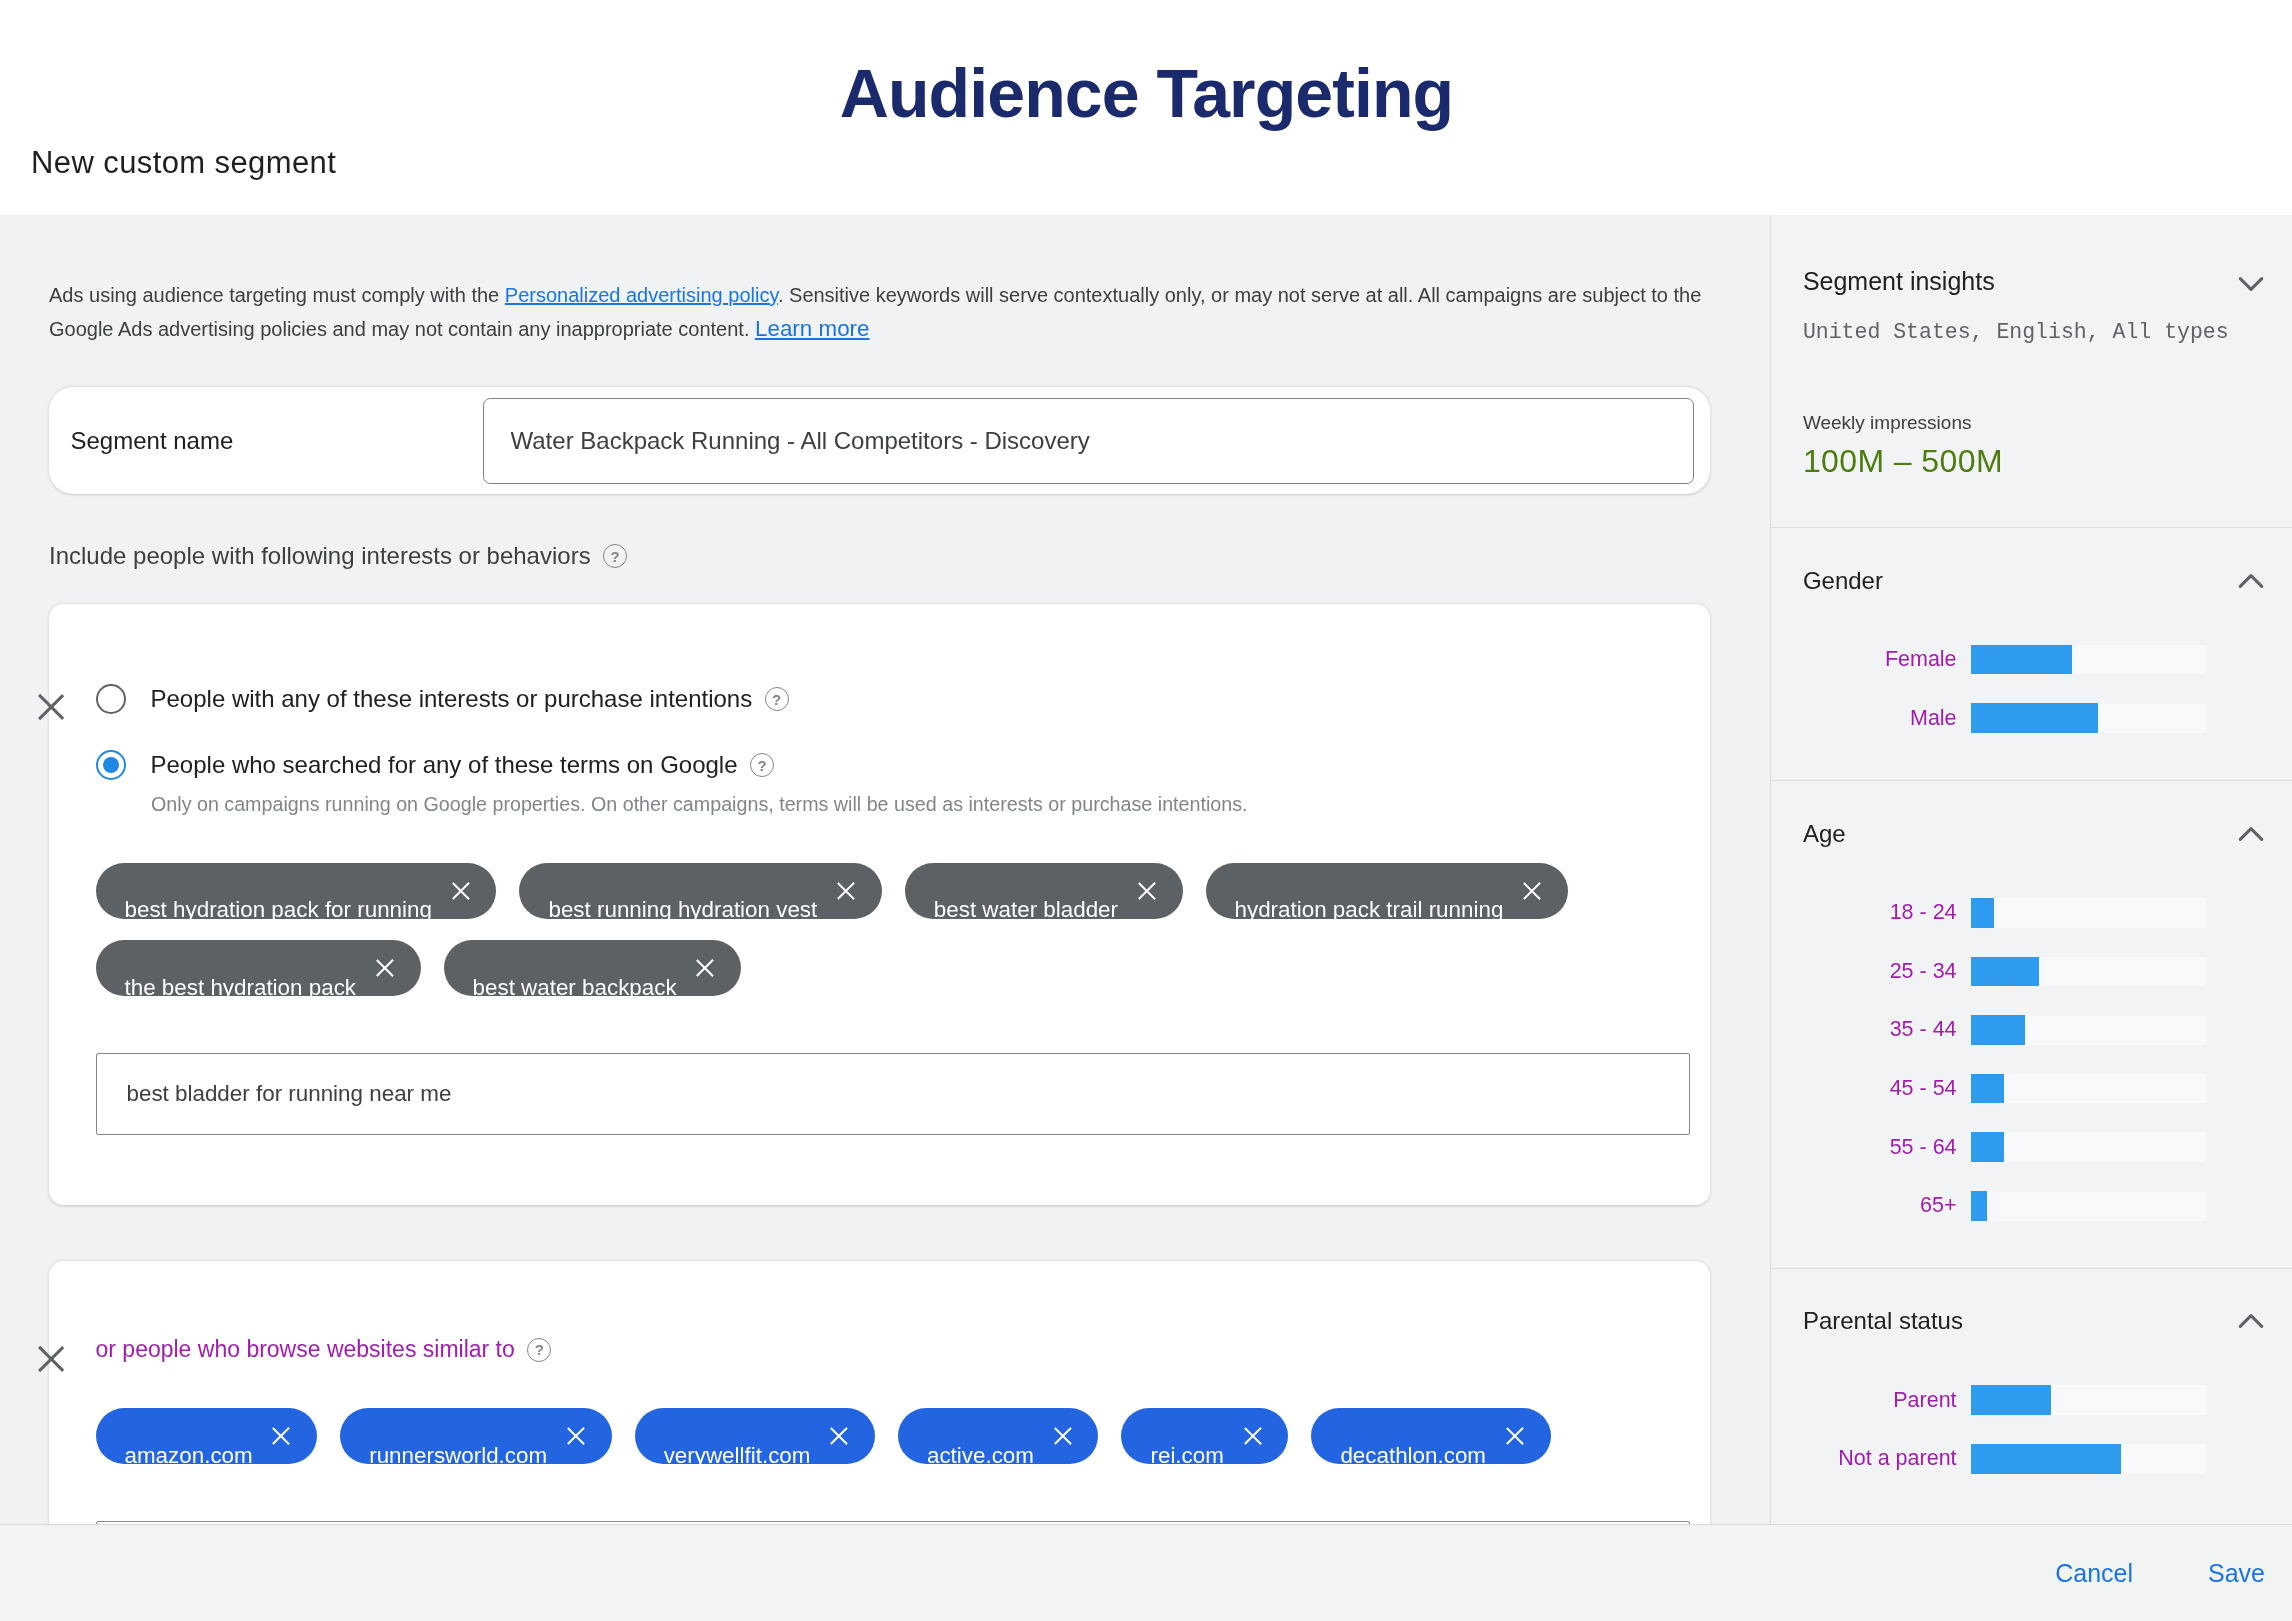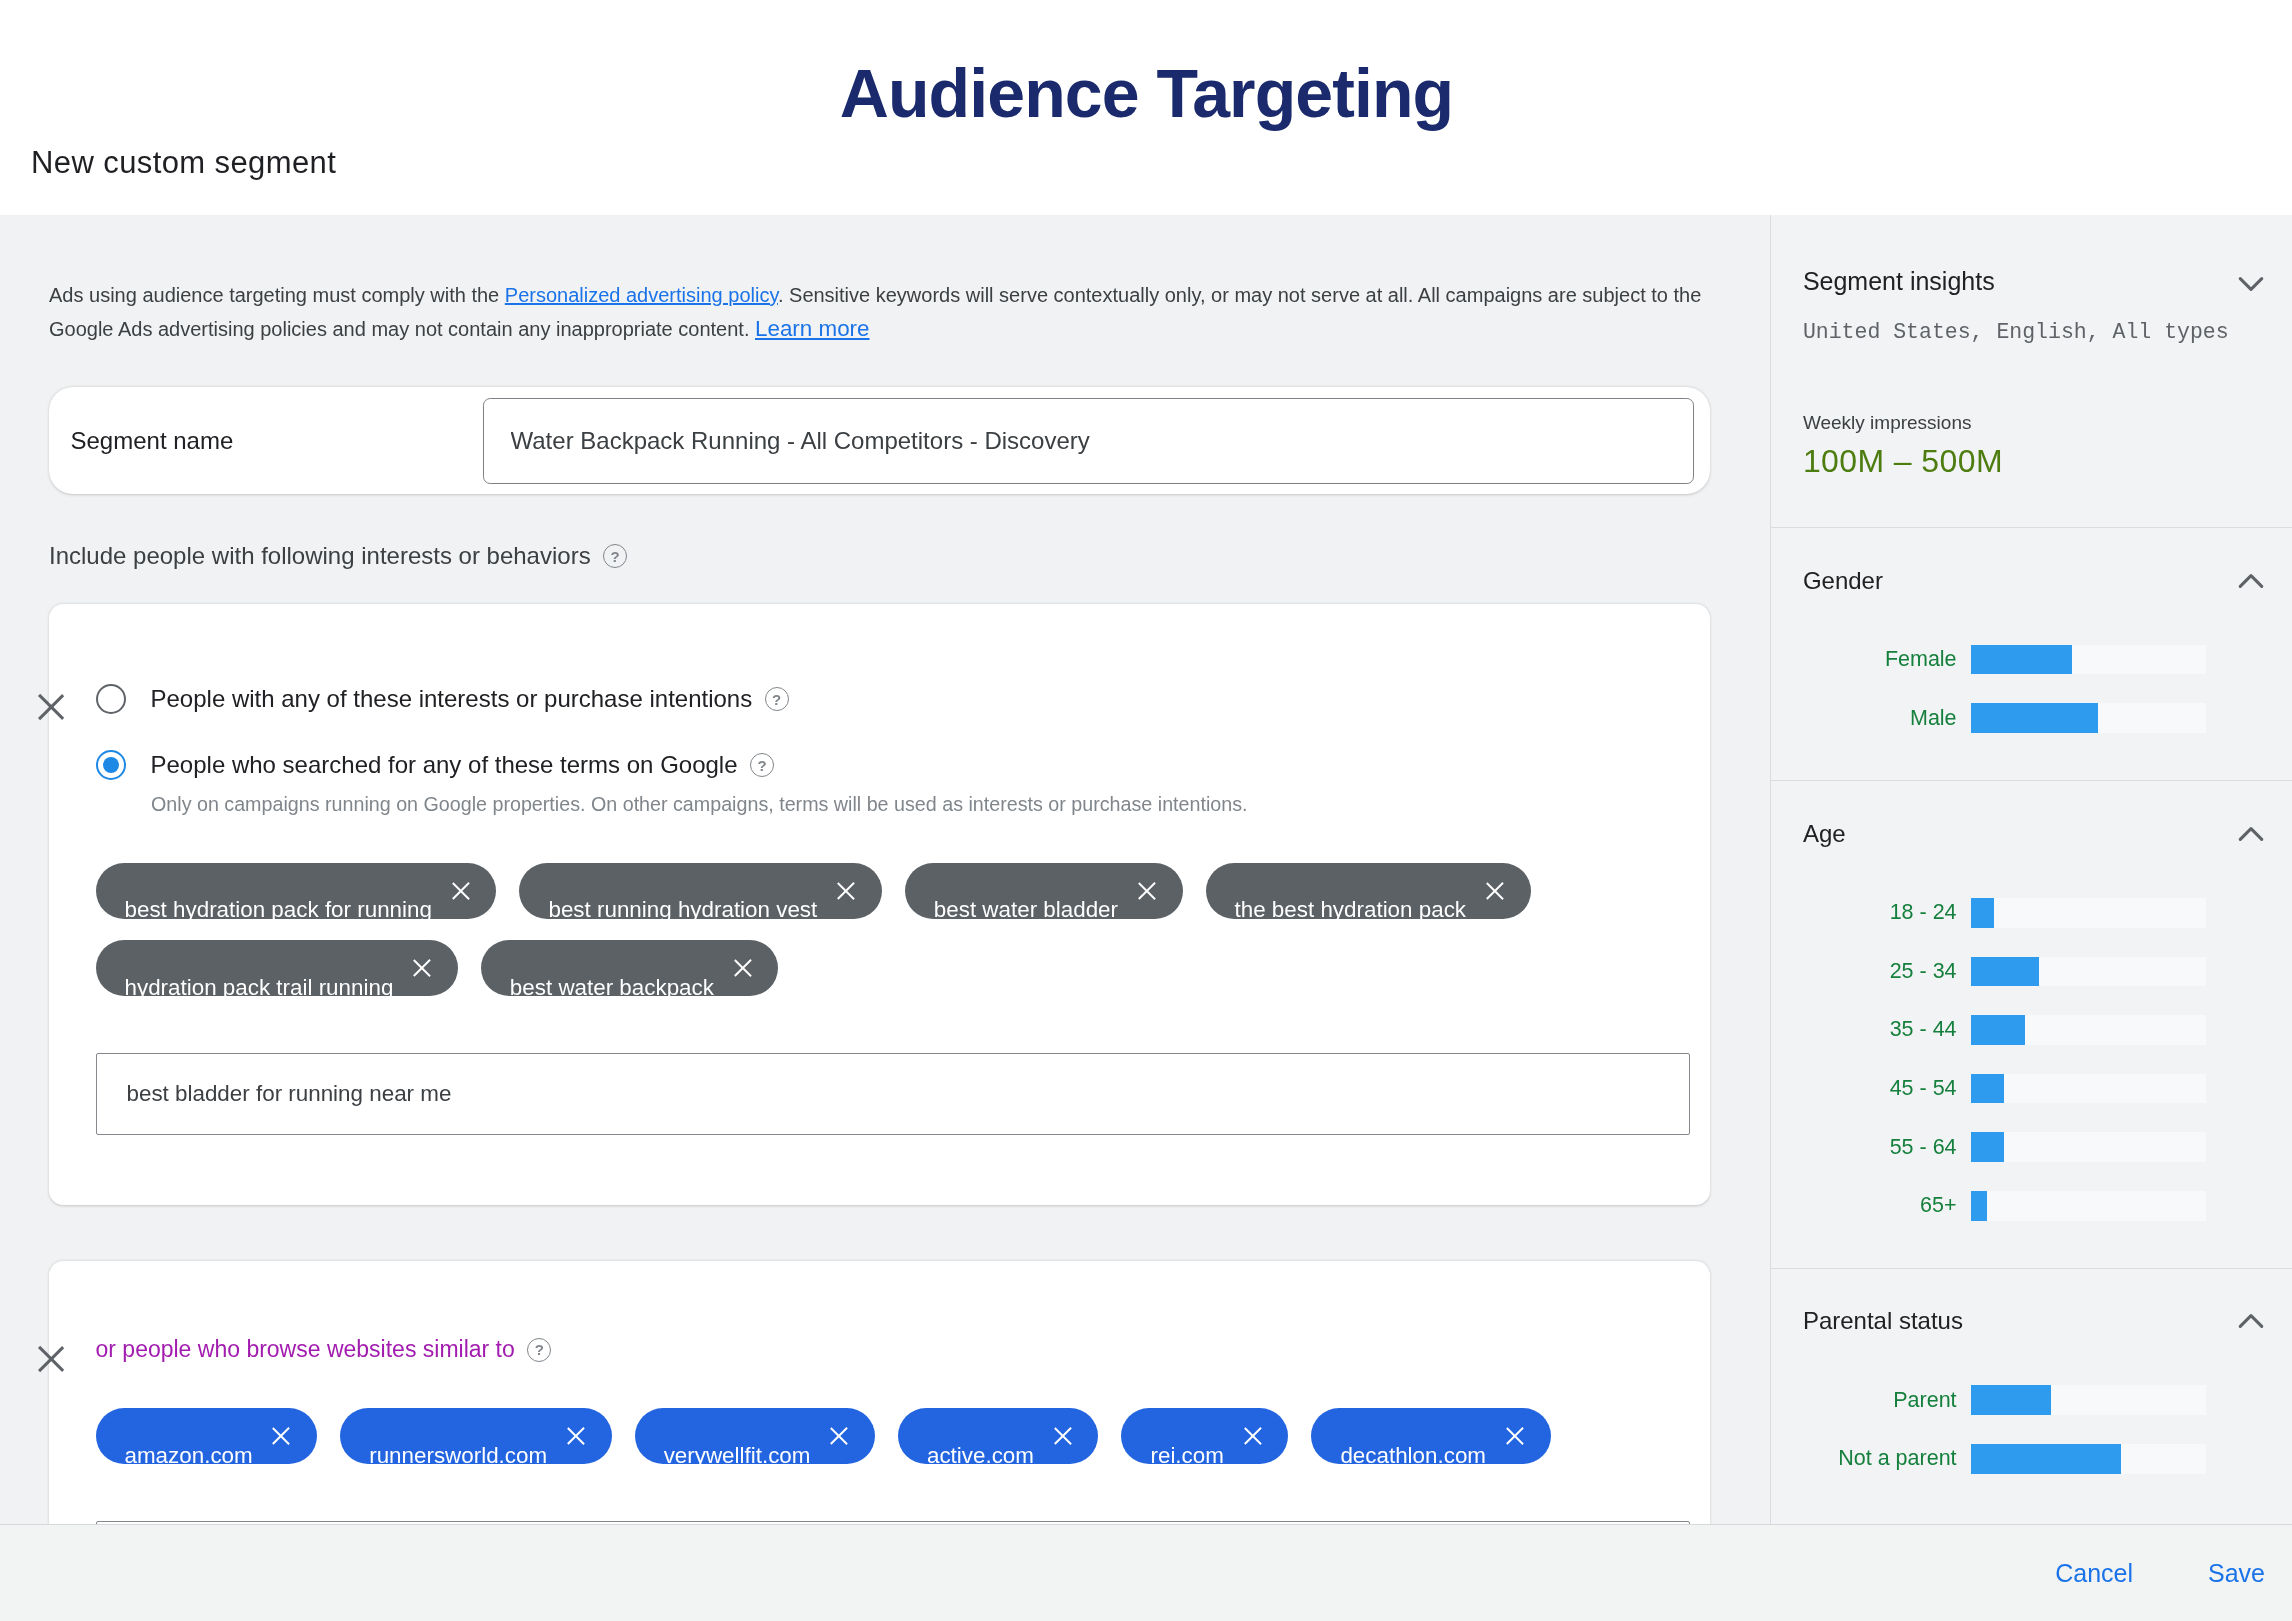--- a/index.html
+++ b/index.html
@@ -116,21 +116,21 @@
   .weekly-label { margin-top:68px; font-size:19px; color:#3c4043; }
   .weekly-value { margin-top:9px; font-size:32px; color:#4d7c0f; letter-spacing:0.4px; }
 
   .sb-divider { height:0.9px; background:#dadce0; margin:47px -19.7px 0 -32px; }
 
   .sb-section { padding-top:36px; }
   .sb-section-header { display:flex; align-items:center; }
   .sb-section-title { flex:1; font-size:24px; color:#202124; }
   .sb-rows { margin-top:47px; }
   .bar-row { display:flex; align-items:center; height:29.6px; margin-bottom:29px; }
-  .bar-label { width:168px; text-align:right; padding-right:14.3px; font-size:21.5px; color:#15803d; flex:0 0 auto; white-space:nowrap; }
+  .bar-label { width:168px; text-align:right; padding-right:14.3px; font-size:21.5px; color:#a21caf; flex:0 0 auto; white-space:nowrap; }
   .bar-track { width:235px; height:29.6px; background:#f8f9fa; position:relative; flex:0 0 auto; }
   .bar-fill { height:100%; background:#2e9bef; }
 
   
   .footer {
     height:98px; flex:0 0 auto; background:#f2f3f3; border-top:0.9px solid #d6d8da;
     display:flex; align-items:center; justify-content:flex-end; gap:75px; padding-right:28px;
   }
   .footer-btn { font-size:25px; font-weight:500; color:#1a73e8; background:none; border:none; cursor:pointer;
     font-family:"Liberation Sans","DejaVu Sans",sans-serif; }
@@ -189,25 +189,25 @@
             </div>
             <div class="chip chip-gray">
               <span class="chip-label">best running hydration vest</span>
               <span class="chip-x"></span>
             </div>
             <div class="chip chip-gray">
               <span class="chip-label">best water bladder</span>
               <span class="chip-x"></span>
             </div>
             <div class="chip chip-gray">
+              <span class="chip-label">hydration pack trail running</span>
+              <span class="chip-x"></span>
+            </div>
+            <div class="chip chip-gray">
               <span class="chip-label">the best hydration pack</span>
-              <span class="chip-x"></span>
-            </div>
-            <div class="chip chip-gray">
-              <span class="chip-label">hydration pack trail running</span>
               <span class="chip-x"></span>
             </div>
             <div class="chip chip-gray">
               <span class="chip-label">best water backpack</span>
               <span class="chip-x"></span>
             </div>
           </div>
 
         <input class="terms-input" type="text" value="best bladder for running near me" style="">
       </div>

